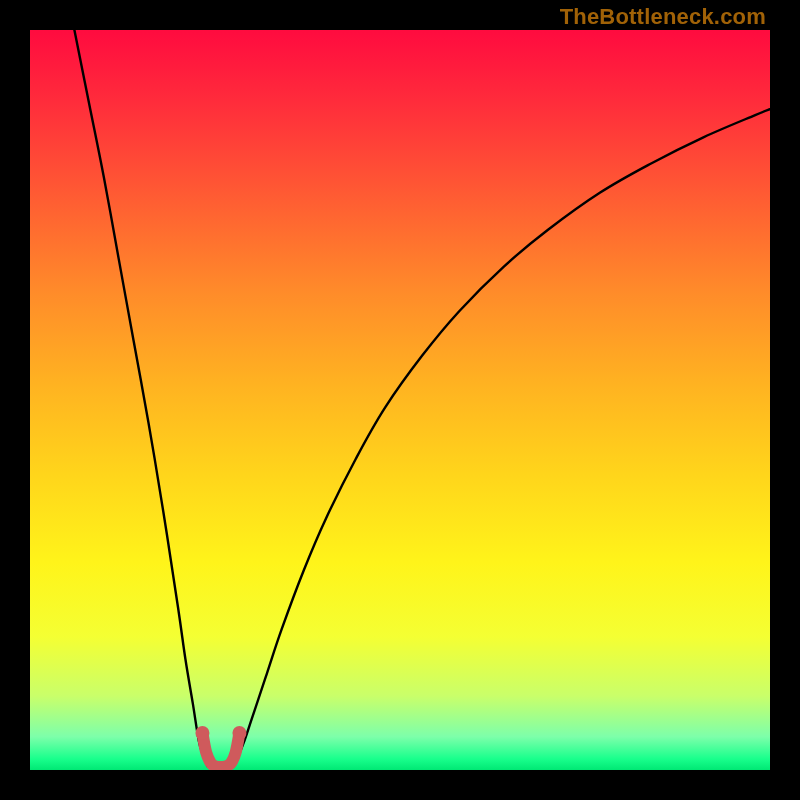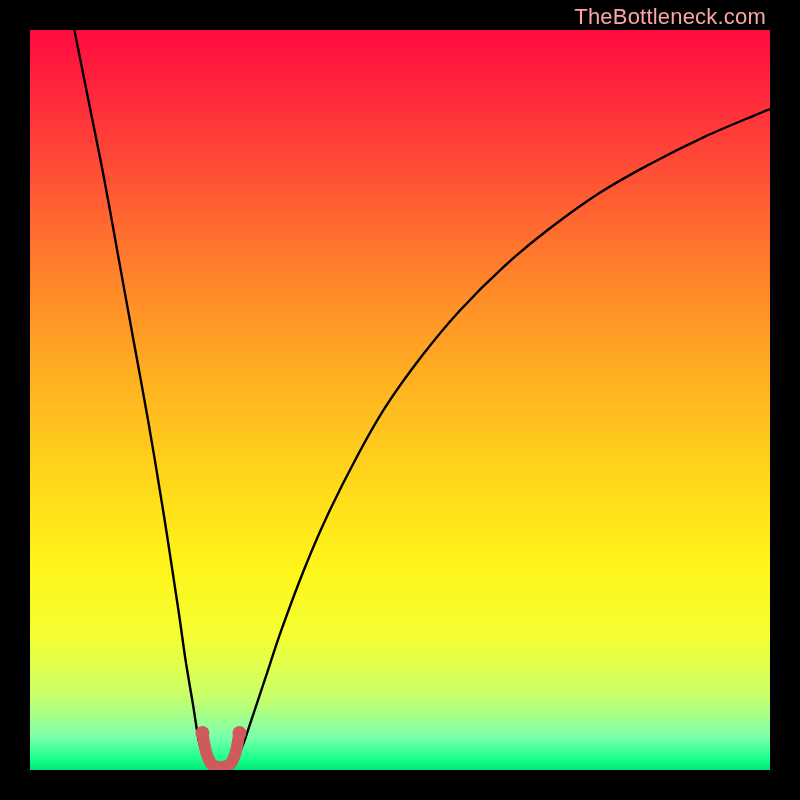--- a/index.html
+++ b/index.html
@@ -23,23 +23,23 @@
     position: absolute;
     left: 0;
     top: 0;
     width: 740px;
     height: 740px;
   }
   .watermark {
     position: absolute;
     top: 4px;
     right: 34px;
-    color: #fca5a5;
+    color: #a16207;
     font-size: 22px;
-    font-weight: 400;
+    font-weight: 700;
     letter-spacing: 0.2px;
   }
   svg { display: block; }
 </style>
 </head>
 <body>
 
 <div class="frame">
   <svg class="plot" viewBox="0 0 740 740">
     <defs>

